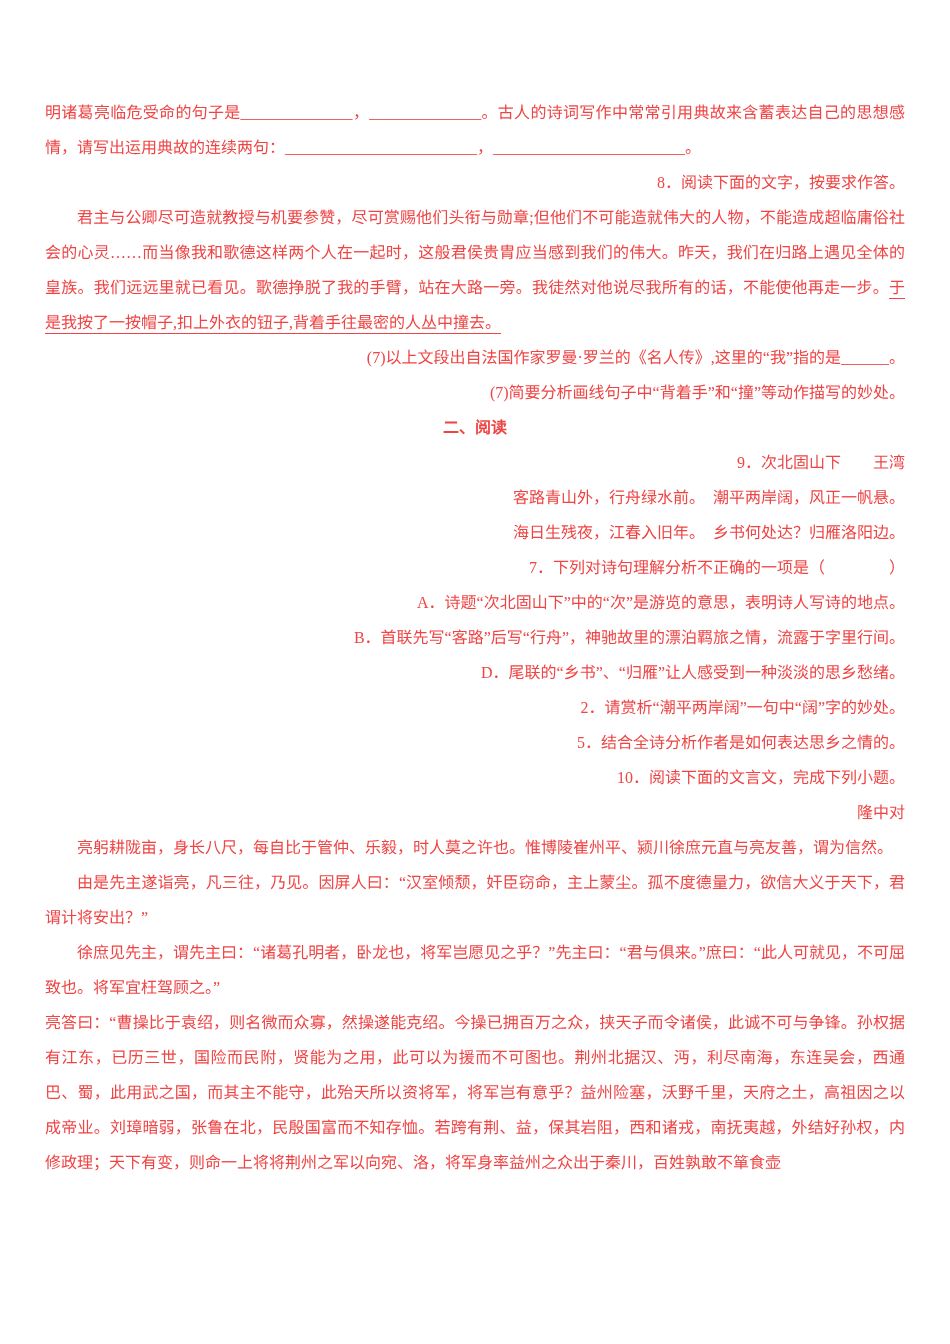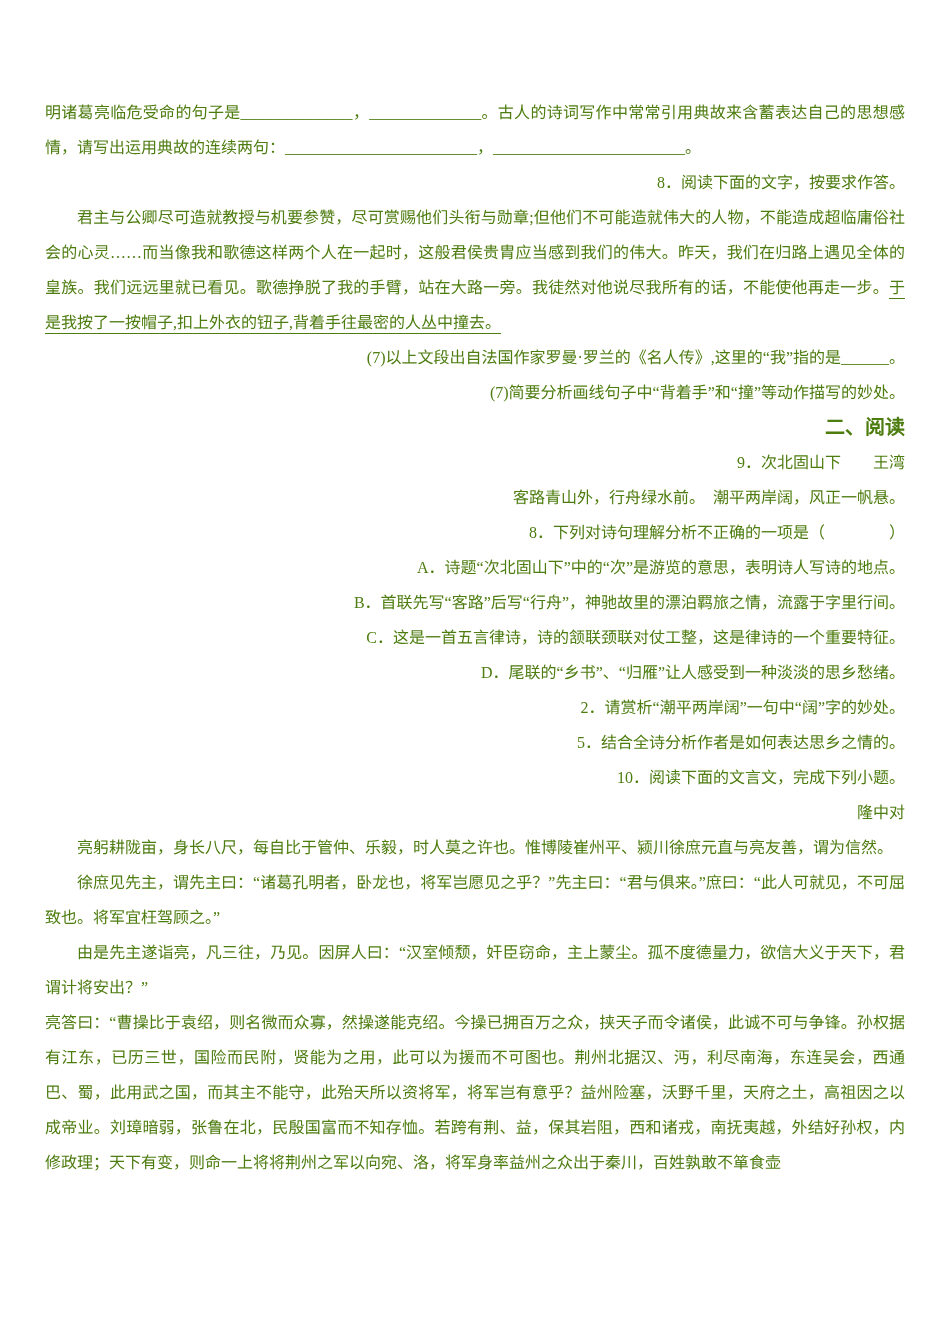--- a/index.html
+++ b/index.html
@@ -11,40 +11,40 @@
       width: 950px;
       min-height: 1344px;
       font-family: "Liberation Serif", serif;
     }
     .page {
       box-sizing: border-box;
       width: 950px;
       height: 1344px;
       padding: 95px 45px 0 45px;
       overflow: hidden;
-      color: #4d7c0f;
+      color: #ef4444;
       font-size: 16px;
       line-height: 35px;
     }
     .para {
       margin: 0;
       text-align: justify;
     }
     .left {
       text-align: right;
     }
     .indent {
       text-indent: 2em;
     }
     .section-heading {
       margin: 0;
-      font-size: 20px;
+      font-size: 16px;
       font-weight: bold;
       line-height: 35px;
-      text-align: right;
+      text-align: center;
     }
     .underline-part {
       text-decoration: underline;
       text-underline-offset: 5px;
     }
   </style>
 </head>
 <body>
 
 <main class="page">
@@ -55,29 +55,29 @@
 
   <p class="para indent"><span>君主与公卿尽可造就教授与机要参赞，尽可赏赐他们头衔与勋章;但他们不可能造就伟大的人物，不能造成超临庸俗社会的心灵……而当像我和歌德这样两个人在一起时，这般君侯贵胄应当感到我们的伟大。昨天，我们在归路上遇见全体的皇族。我们远远里就已看见。歌德挣脱了我的手臂，站在大路一旁。我徒然对他说尽我所有的话，不能使他再走一步。</span><span class="underline-part">于是我按了一按帽子,扣上外衣的钮子,背着手往最密的人丛中撞去。</span></p>
 
   <p class="para left">(7)以上文段出自法国作家罗曼·罗兰的《名人传》,这里的“我”指的是______。</p>
   <p class="para left">(7)简要分析画线句子中“背着手”和“撞”等动作描写的妙处。</p>
 
   <h2 class="section-heading">二、阅读</h2>
 
   <p class="para left">9．次北固山下　　王湾</p>
   <p class="para left">客路青山外，行舟绿水前。　潮平两岸阔，风正一帆悬。</p>
+  <p class="para left">海日生残夜，江春入旧年。　乡书何处达？归雁洛阳边。</p>
 
-  <p class="para left">8．下列对诗句理解分析不正确的一项是（　　　　）</p>
+  <p class="para left">7．下列对诗句理解分析不正确的一项是（　　　　）</p>
   <p class="para left">A．诗题“次北固山下”中的“次”是游览的意思，表明诗人写诗的地点。</p>
   <p class="para left">B．首联先写“客路”后写“行舟”，神驰故里的漂泊羁旅之情，流露于字里行间。</p>
-  <p class="para left">C．这是一首五言律诗，诗的颔联颈联对仗工整，这是律诗的一个重要特征。</p>
   <p class="para left">D．尾联的“乡书”、“归雁”让人感受到一种淡淡的思乡愁绪。</p>
   <p class="para left">2．请赏析“潮平两岸阔”一句中“阔”字的妙处。</p>
   <p class="para left">5．结合全诗分析作者是如何表达思乡之情的。</p>
 
   <p class="para left">10．阅读下面的文言文，完成下列小题。</p>
   <p class="para left">隆中对</p>
   <p class="para indent">亮躬耕陇亩，身长八尺，每自比于管仲、乐毅，时人莫之许也。惟博陵崔州平、颍川徐庶元直与亮友善，谓为信然。</p>
+  <p class="para indent">由是先主遂诣亮，凡三往，乃见。因屏人曰：“汉室倾颓，奸臣窃命，主上蒙尘。孤不度德量力，欲信大义于天下，君谓计将安出？”</p>
   <p class="para indent">徐庶见先主，谓先主曰：“诸葛孔明者，卧龙也，将军岂愿见之乎？”先主曰：“君与俱来。”庶曰：“此人可就见，不可屈致也。将军宜枉驾顾之。”</p>
-  <p class="para indent">由是先主遂诣亮，凡三往，乃见。因屏人曰：“汉室倾颓，奸臣窃命，主上蒙尘。孤不度德量力，欲信大义于天下，君谓计将安出？”</p>
   <p class="para">亮答曰：“曹操比于袁绍，则名微而众寡，然操遂能克绍。今操已拥百万之众，挟天子而令诸侯，此诚不可与争锋。孙权据有江东，已历三世，国险而民附，贤能为之用，此可以为援而不可图也。荆州北据汉、沔，利尽南海，东连吴会，西通巴、蜀，此用武之国，而其主不能守，此殆天所以资将军，将军岂有意乎？益州险塞，沃野千里，天府之土，高祖因之以成帝业。刘璋暗弱，张鲁在北，民殷国富而不知存恤。若跨有荆、益，保其岩阻，西和诸戎，南抚夷越，外结好孙权，内修政理；天下有变，则命一上将将荆州之军以向宛、洛，将军身率益州之众出于秦川，百姓孰敢不箪食壶</p>
 
 </main>
 
 </body></html>

